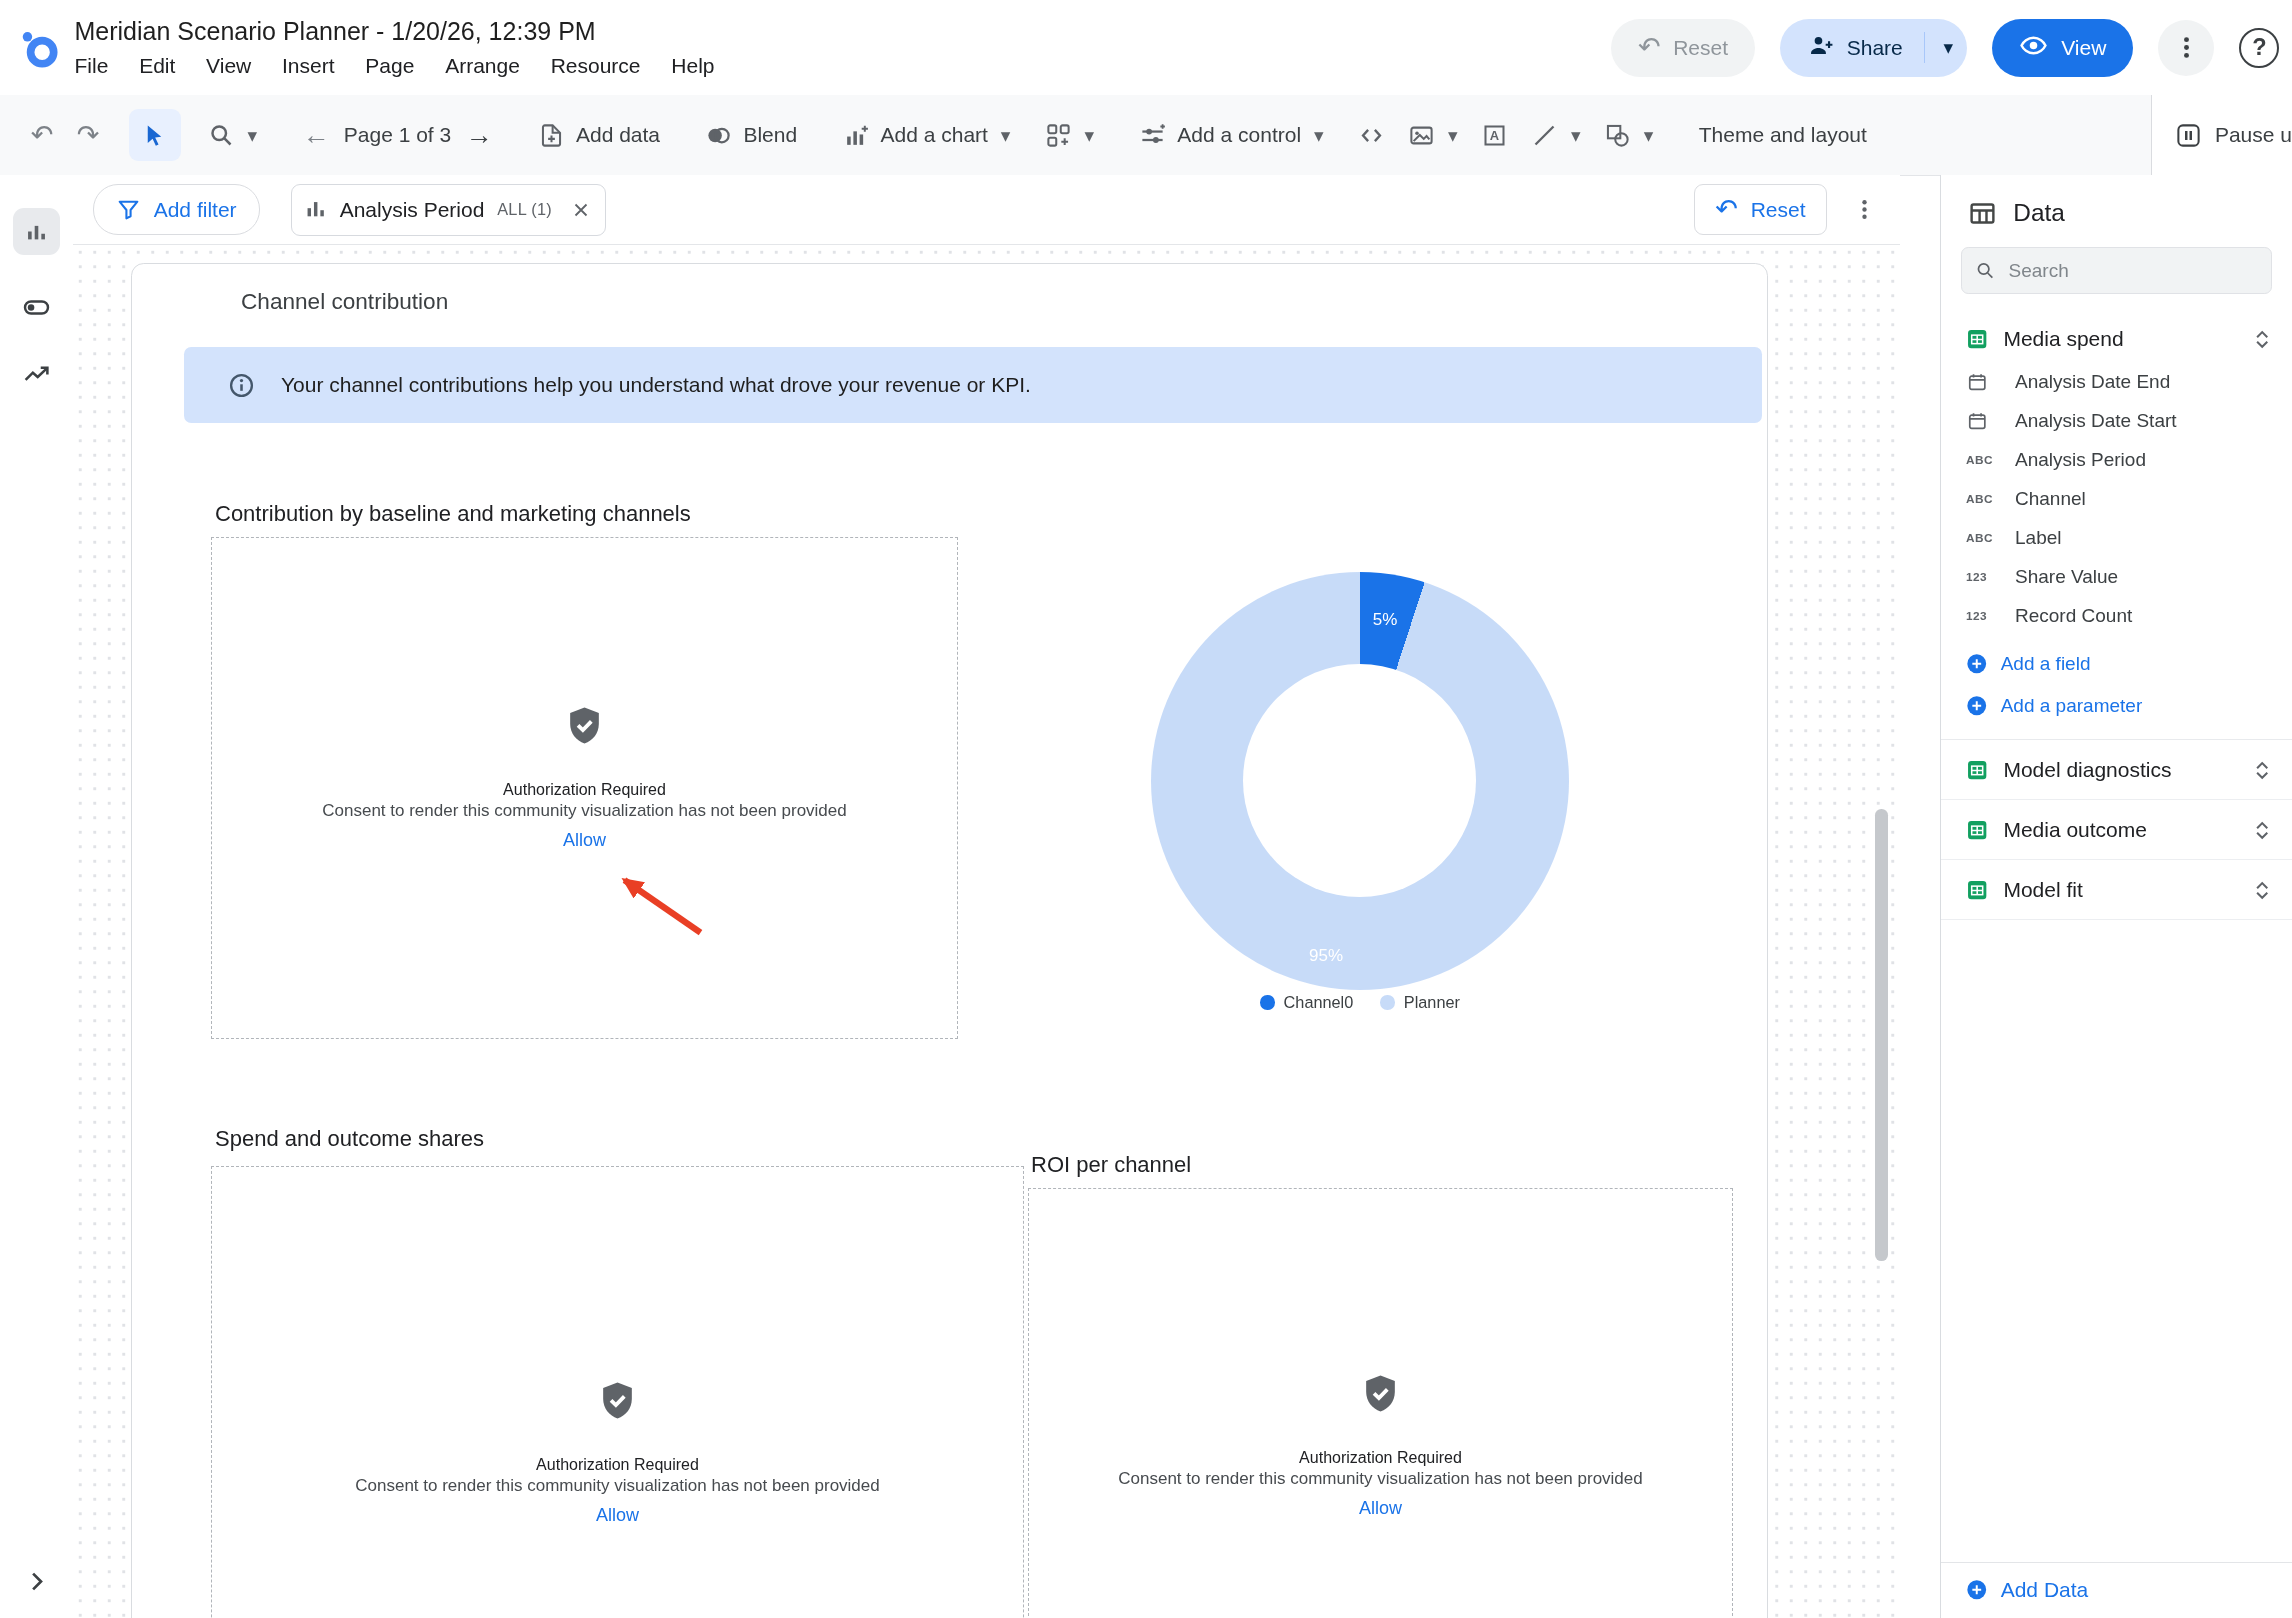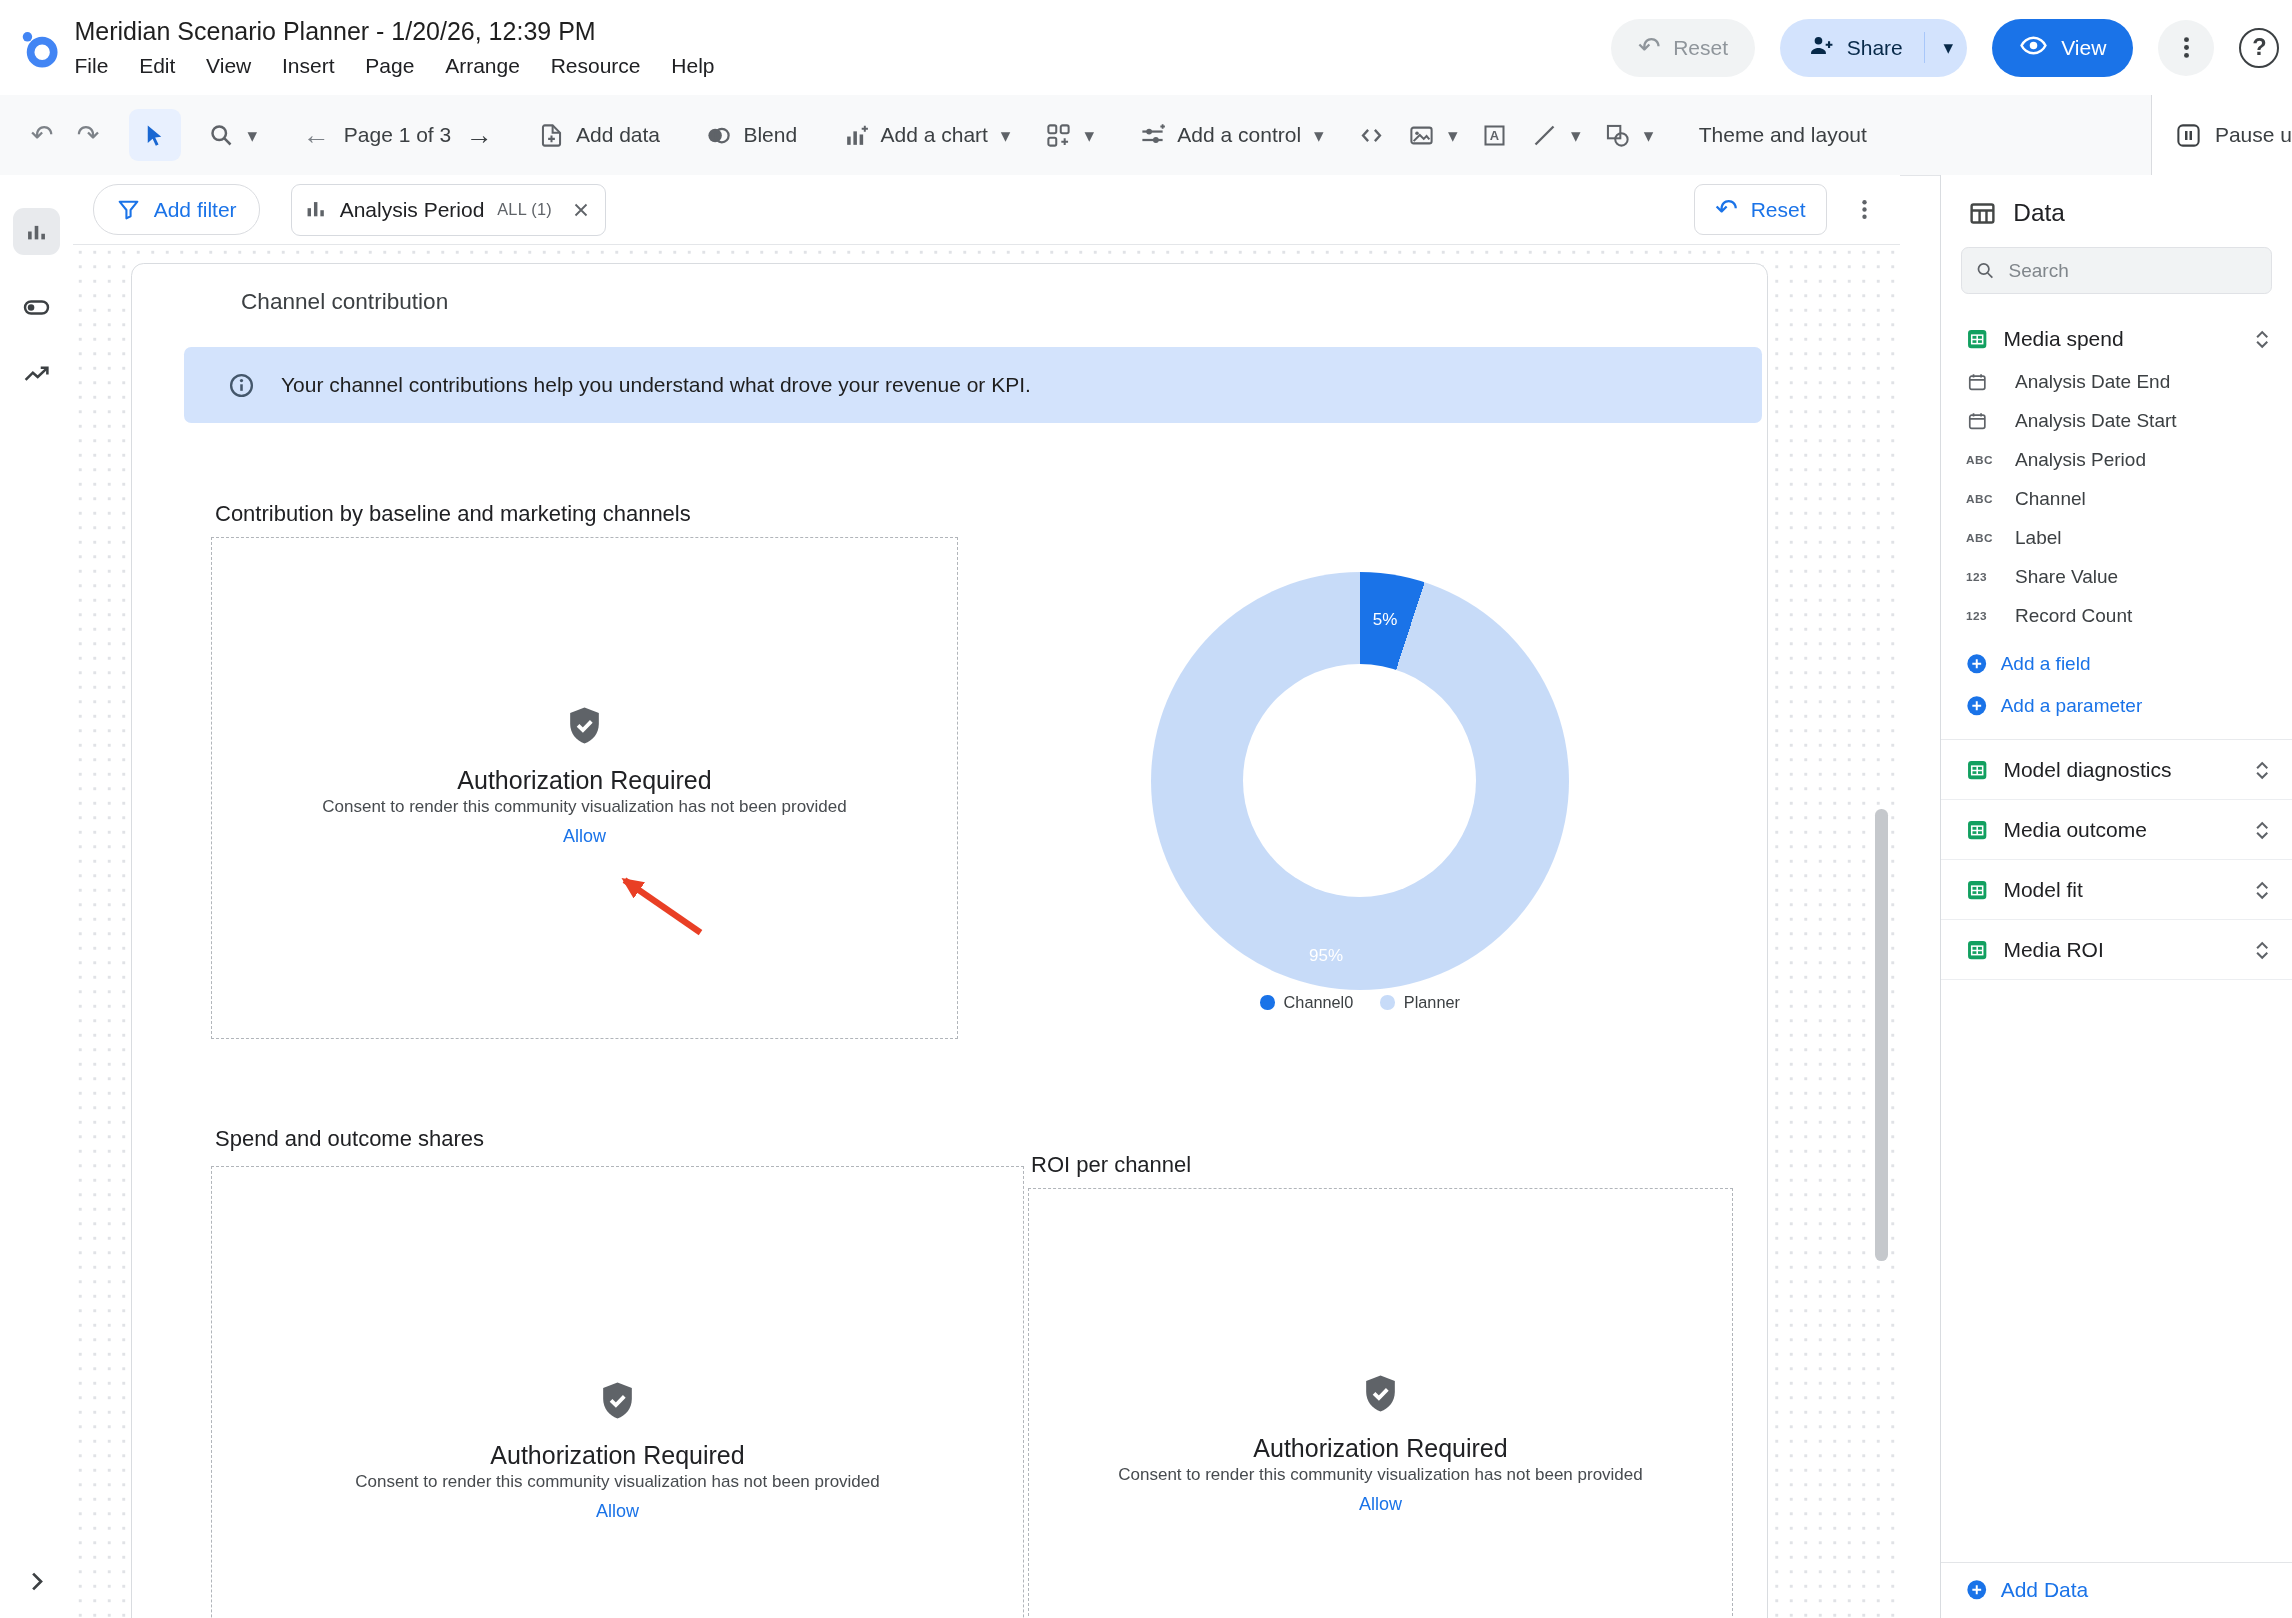--- a/index.html
+++ b/index.html
@@ -73,21 +73,21 @@
                  border-radius:7.2px; display:flex; align-items:center; padding-left:43px; gap:25px; }
   .banner-text { font-size:21px; color:#1f1f1f; }
   .chart-title { position:absolute; font-size:22px; color:#202124; }
   #ct1 { left:83px; top:237px; } #ct2 { left:83px; top:862px; } #ct3 { left:899px; top:888px; }
   .viz-box { position:absolute; border:1.8px dashed #b1b5ba; }
   #box1 { left:79px; top:273px; width:747px; height:502px; }
   #box2 { left:79px; top:902px; width:813px; height:561px; }
   #box3 { left:896px; top:924px; width:705px; height:543px; }
   .auth { display:flex; flex-direction:column; align-items:center; text-align:center; }
   #box1 .auth { padding-top:166px; } #box2 .auth { padding-top:212px; } #box3 .auth { padding-top:183px; }
-  .auth-title { margin-top:19px; font-size:25px; color:#202124; }
+  .auth-title { margin-top:34px; font-size:16px; color:#202124; }
   .auth-msg { margin-top:2px; font-size:17px; color:#474b4f; }
   .auth-allow { margin-top:9px; font-size:18px; color:#1a73e8; text-decoration:none; cursor:pointer; }
 
   .donut-wrap { position:absolute; left:1019px; top:308px; width:418px; height:418px; }
   .donut { width:418px; height:418px; border-radius:50%; position:relative; background:#c7dbf8; }
   .donut-hole { position:absolute; left:92px; top:92px; width:233px; height:233px; border-radius:50%; background:#fff; }
   .slice-label { position:absolute; transform:translate(-50%,-50%); color:#fff; font-size:17px; z-index:2; }
   #sl0 { left:234px; top:48px; } #sl1 { left:175px; top:384px; }
   .chart-legend { position:absolute; left:1019px; top:729px; width:418px; display:flex; justify-content:center;
                   gap:27px; }
@@ -556,31 +556,20 @@
         <svg width="24.4" height="24.4" viewBox="0 0 24 24">
           <rect x="3" y="3" width="18" height="18" rx="3.2" fill="#12a060"></rect>
           <rect x="6.6" y="8" width="10.8" height="8.4" fill="none" stroke="#fff" stroke-width="1.5"></rect>
           <path d="M12 8 V16.4 M6.6 12.2 H17.4" stroke="#fff" stroke-width="1.5"></path>
         </svg>
         <span class="name">Model fit</span>
         <svg width="24.4" height="24.4" viewBox="0 0 24 24">
           <path d="M7 10 L12 5 L17 10 M7 14.5 L12 19.5 L17 14.5" fill="none" stroke="#5f6368" stroke-width="2"></path>
         </svg>
       </div>
-      <div class="dp-source">
-        <svg width="24.4" height="24.4" viewBox="0 0 24 24">
-          <rect x="3" y="3" width="18" height="18" rx="3.2" fill="#12a060"></rect>
-          <rect x="6.6" y="8" width="10.8" height="8.4" fill="none" stroke="#fff" stroke-width="1.5"></rect>
-          <path d="M12 8 V16.4 M6.6 12.2 H17.4" stroke="#fff" stroke-width="1.5"></path>
-        </svg>
-        <span class="name">Media ROI</span>
-        <svg width="24.4" height="24.4" viewBox="0 0 24 24">
-          <path d="M7 10 L12 5 L17 10 M7 14.5 L12 19.5 L17 14.5" fill="none" stroke="#5f6368" stroke-width="2"></path>
-        </svg>
-      </div>
     </div>
 
     <div class="dp-footer">
       <svg width="23.5" height="23.5" viewBox="0 0 24 24">
         <circle cx="12" cy="12" r="9.6" fill="#1a73e8"></circle>
         <path d="M12 7.5 V16.5 M7.5 12 H16.5" stroke="#fff" stroke-width="2"></path>
       </svg>
       <span>Add Data</span>
     </div>
   </div>

